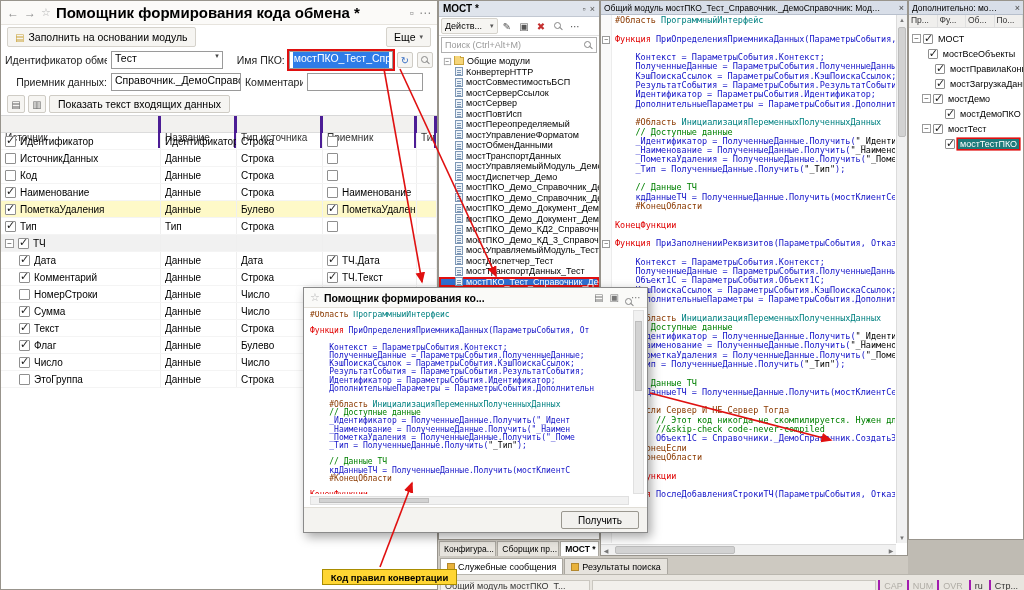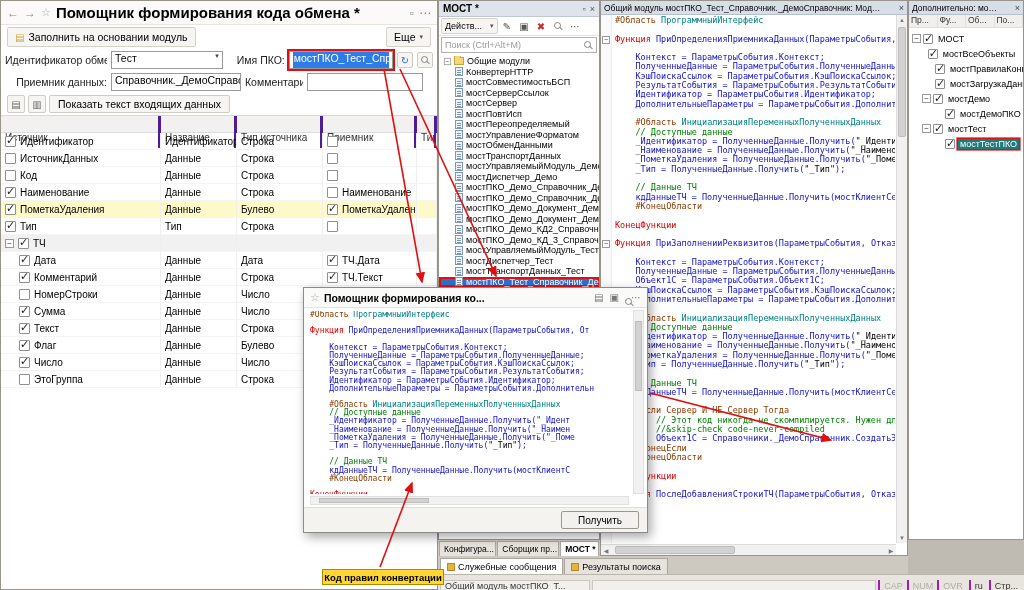--- a/index.html
+++ b/index.html
@@ -108,21 +108,21 @@
 .d-icons{margin-left:auto;display:flex;gap:6px;color:#777;font-size:10px;align-items:center}
 .d-code{position:absolute;left:6px;top:23px;right:18px;bottom:38px;overflow:hidden;font-family:"DejaVu Sans Mono","Liberation Mono",monospace;font-size:8px;line-height:8.2px;white-space:pre}
 .d-code .codeline{height:8.2px}
 .d-vscroll{position:absolute;right:3px;top:22px;bottom:38px;width:11px;background:#f1f1f1;border:1px solid #e0e0e0}
 .d-vthumb{position:absolute;left:1px;right:1px;top:10px;height:70px;background:#d2d2d2;border:1px solid #bdbdbd}
 .d-hscroll{position:absolute;left:6px;right:18px;bottom:27px;height:9px;background:#f1f1f1;border:1px solid #e0e0e0}
 .d-hthumb{position:absolute;top:1px;bottom:1px;left:8px;width:110px;background:#d2d2d2;border:1px solid #bdbdbd}
 .d-btnrow{position:absolute;left:0;right:0;bottom:0;height:25px;display:flex;align-items:center;justify-content:flex-end;padding:0 8px;background:#f4f3f0;border-top:1px solid #e0ddd6}
 .d-close{height:18px;padding:0 16px;border:1px solid #9a978f;background:#f2f1ee;font-size:10px;border-radius:2px;font-family:inherit}
 
-#badge{position:absolute;left:322px;top:569px;width:122px;height:16px;background:#ffd633;border:1px solid #a98c00;display:flex;align-items:center;justify-content:center;font-size:9.5px;font-weight:bold;z-index:60;white-space:nowrap}
+#badge{position:absolute;left:322px;top:569px;width:135px;height:16px;background:#ffd633;border:1px solid #a98c00;display:flex;align-items:center;justify-content:center;font-size:9.5px;font-weight:bold;z-index:60;white-space:nowrap}
 #overlay{position:absolute;left:0;top:0;width:1024px;height:590px;z-index:80;pointer-events:none}
 </style>
 </head>
 <body>
 
 <div class="win" id="assistant">
   <div class="a-titlebar">
     <span class="navbtn">←</span>
     <span class="navbtn">→</span>
     <span class="staricon">☆</span>

